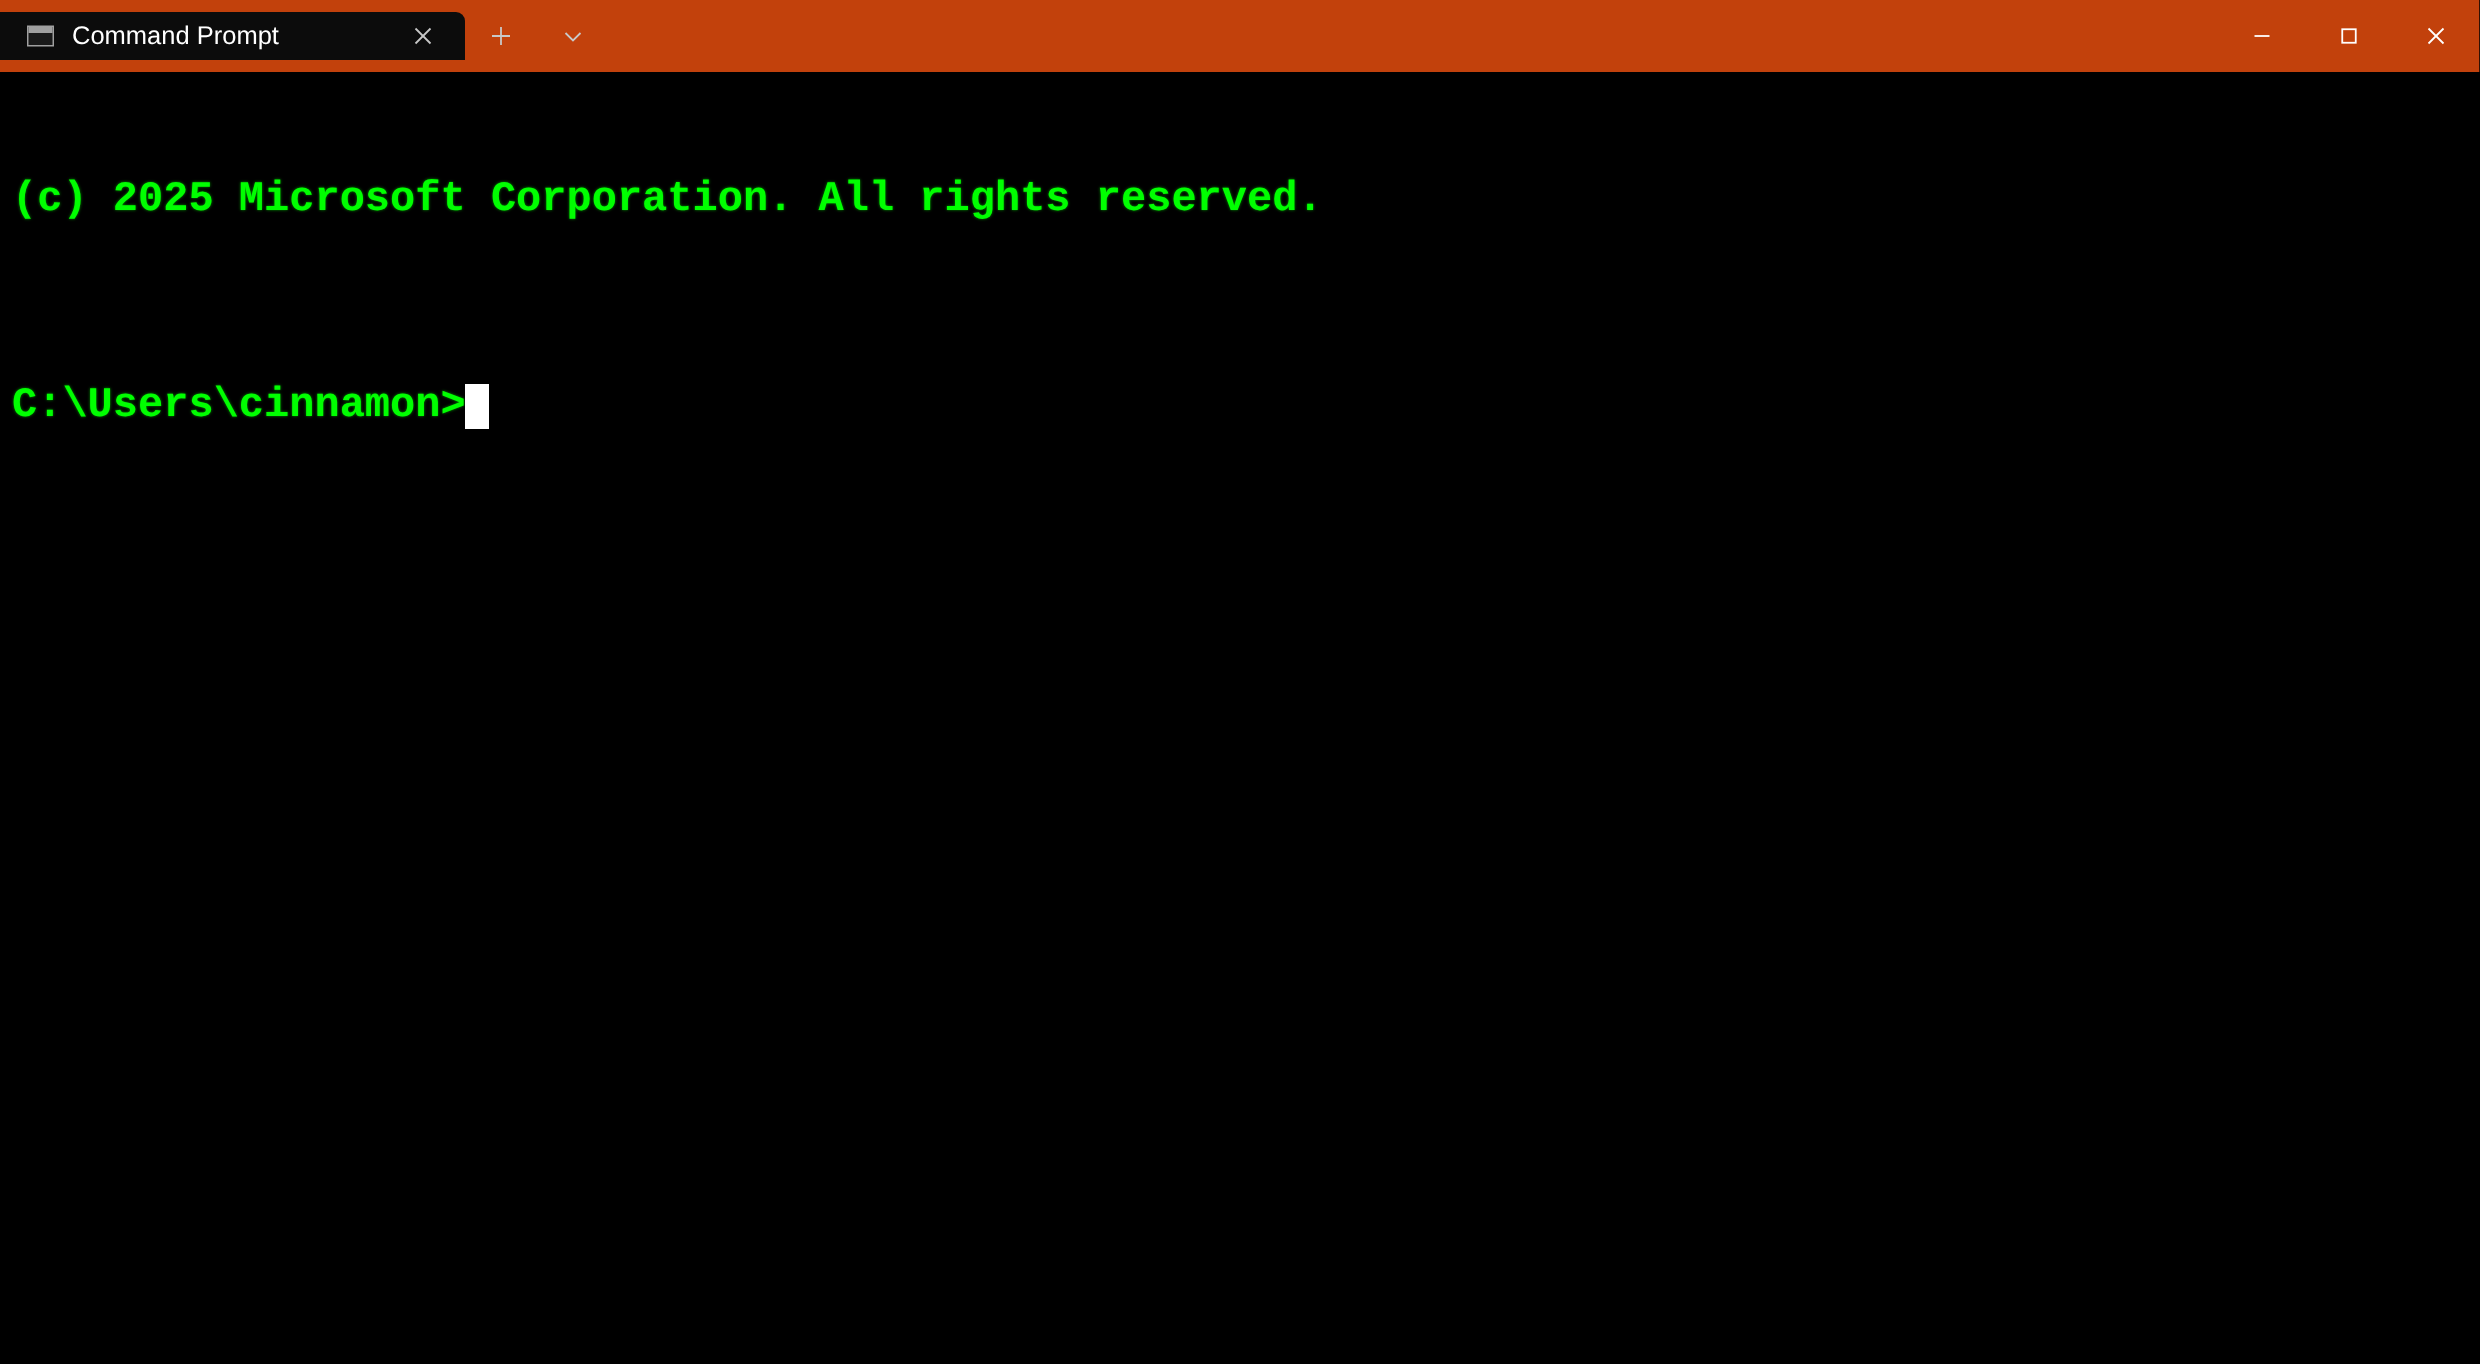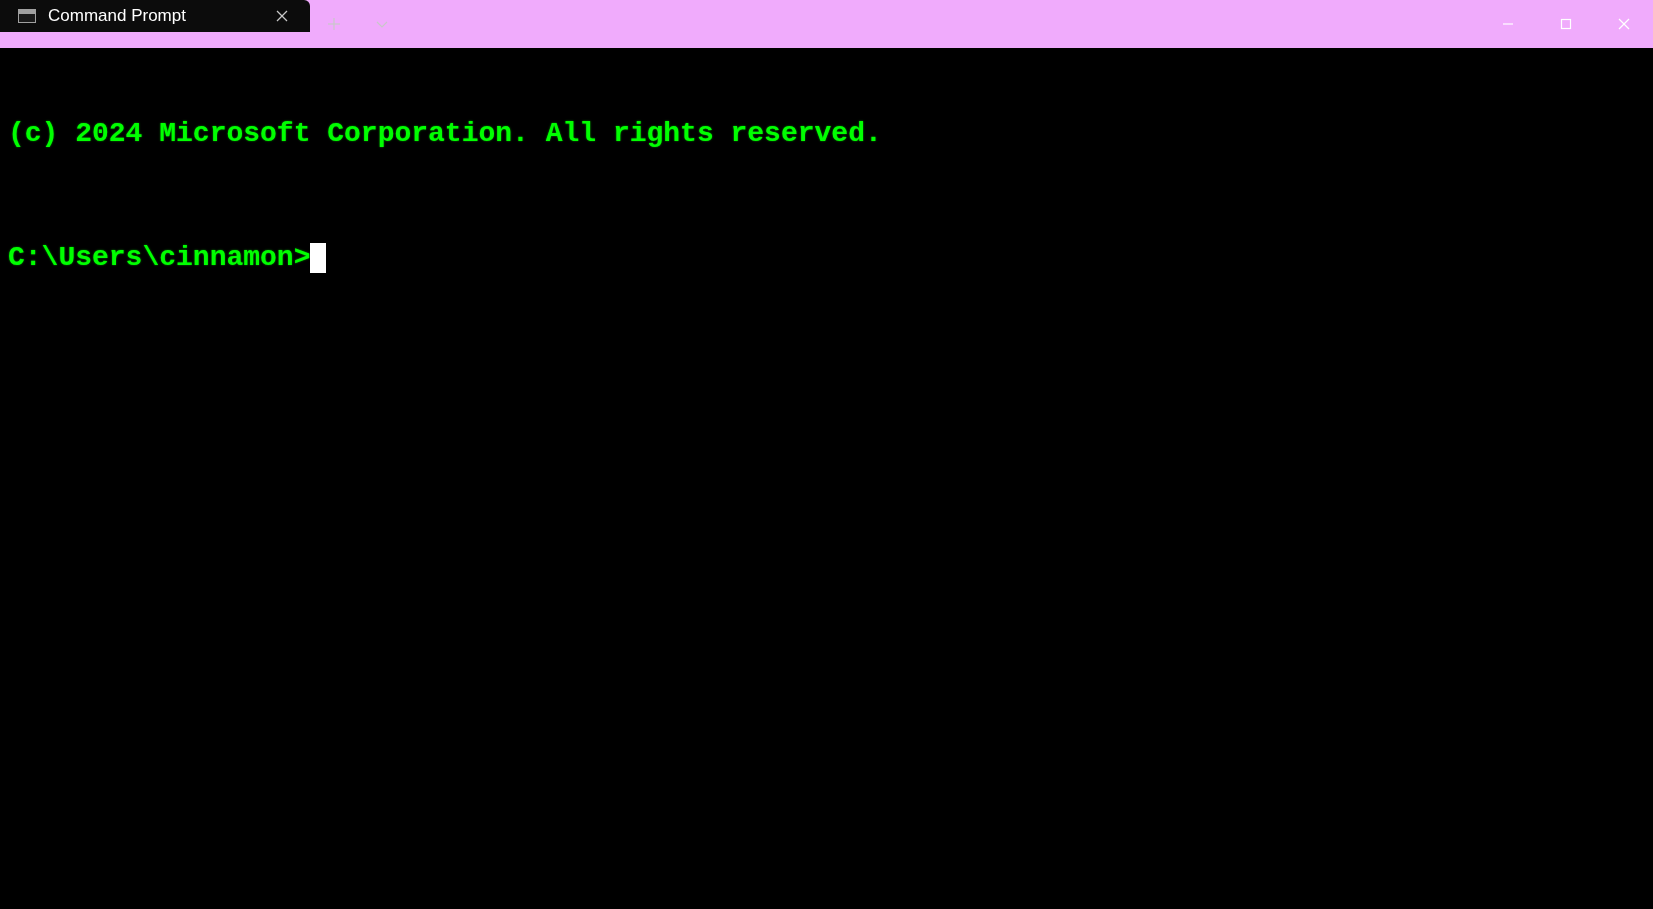--- a/index.html
+++ b/index.html
@@ -9,23 +9,23 @@
     }
     body {
       width: 1653px;
       height: 909px;
       background: #000;
       font-family: "Segoe UI", Tahoma, sans-serif;
       overflow: hidden;
     }
     .titlebar {
       height: 48px;
-      background: #f0abfc;
+      background: #c2410c;
       display: flex;
-      align-items: flex-start;
+      align-items: center;
       user-select: none;
     }
     .tab {
       display: flex;
       align-items: center;
       background: #0c0c0c;
       min-width: 310px;
       padding: 0 12px 0 12px;
       gap: 12px;
       position: relative;
@@ -108,21 +108,21 @@
       text-shadow: 0 0 2px rgba(0,255,0,0.6);
       white-space: pre;
       cursor: text;
     }
     .term-line {
       display: block;
     }
     .prompt-line {
       display: flex;
       align-items: center;
-      margin-top: 27px;
+      margin-top: 40px;
     }
     .cursor {
       display: inline-block;
       width: 16px;
       height: 30px;
       background: #ffffff;
       margin-left: 0px;
       vertical-align: middle;
     }
   </style>
@@ -168,17 +168,17 @@
     <div class="win-btn">
       <svg viewBox="0 0 12 12">
         <line x1="1" y1="1" x2="11" y2="11" stroke="currentColor" stroke-width="1.2"></line>
         <line x1="11" y1="1" x2="1" y2="11" stroke="currentColor" stroke-width="1.2"></line>
       </svg>
     </div>
   </div>
 </div>
 
 <div class="terminal">
-  <span class="term-line">(c) 2024 Microsoft Corporation. All rights reserved.</span>
+  <span class="term-line">(c) 2025 Microsoft Corporation. All rights reserved.</span>
   <div class="prompt-line">
     <span>C:\Users\cinnamon&gt;</span><span class="cursor"></span>
   </div>
 </div>
 
 </body></html>

